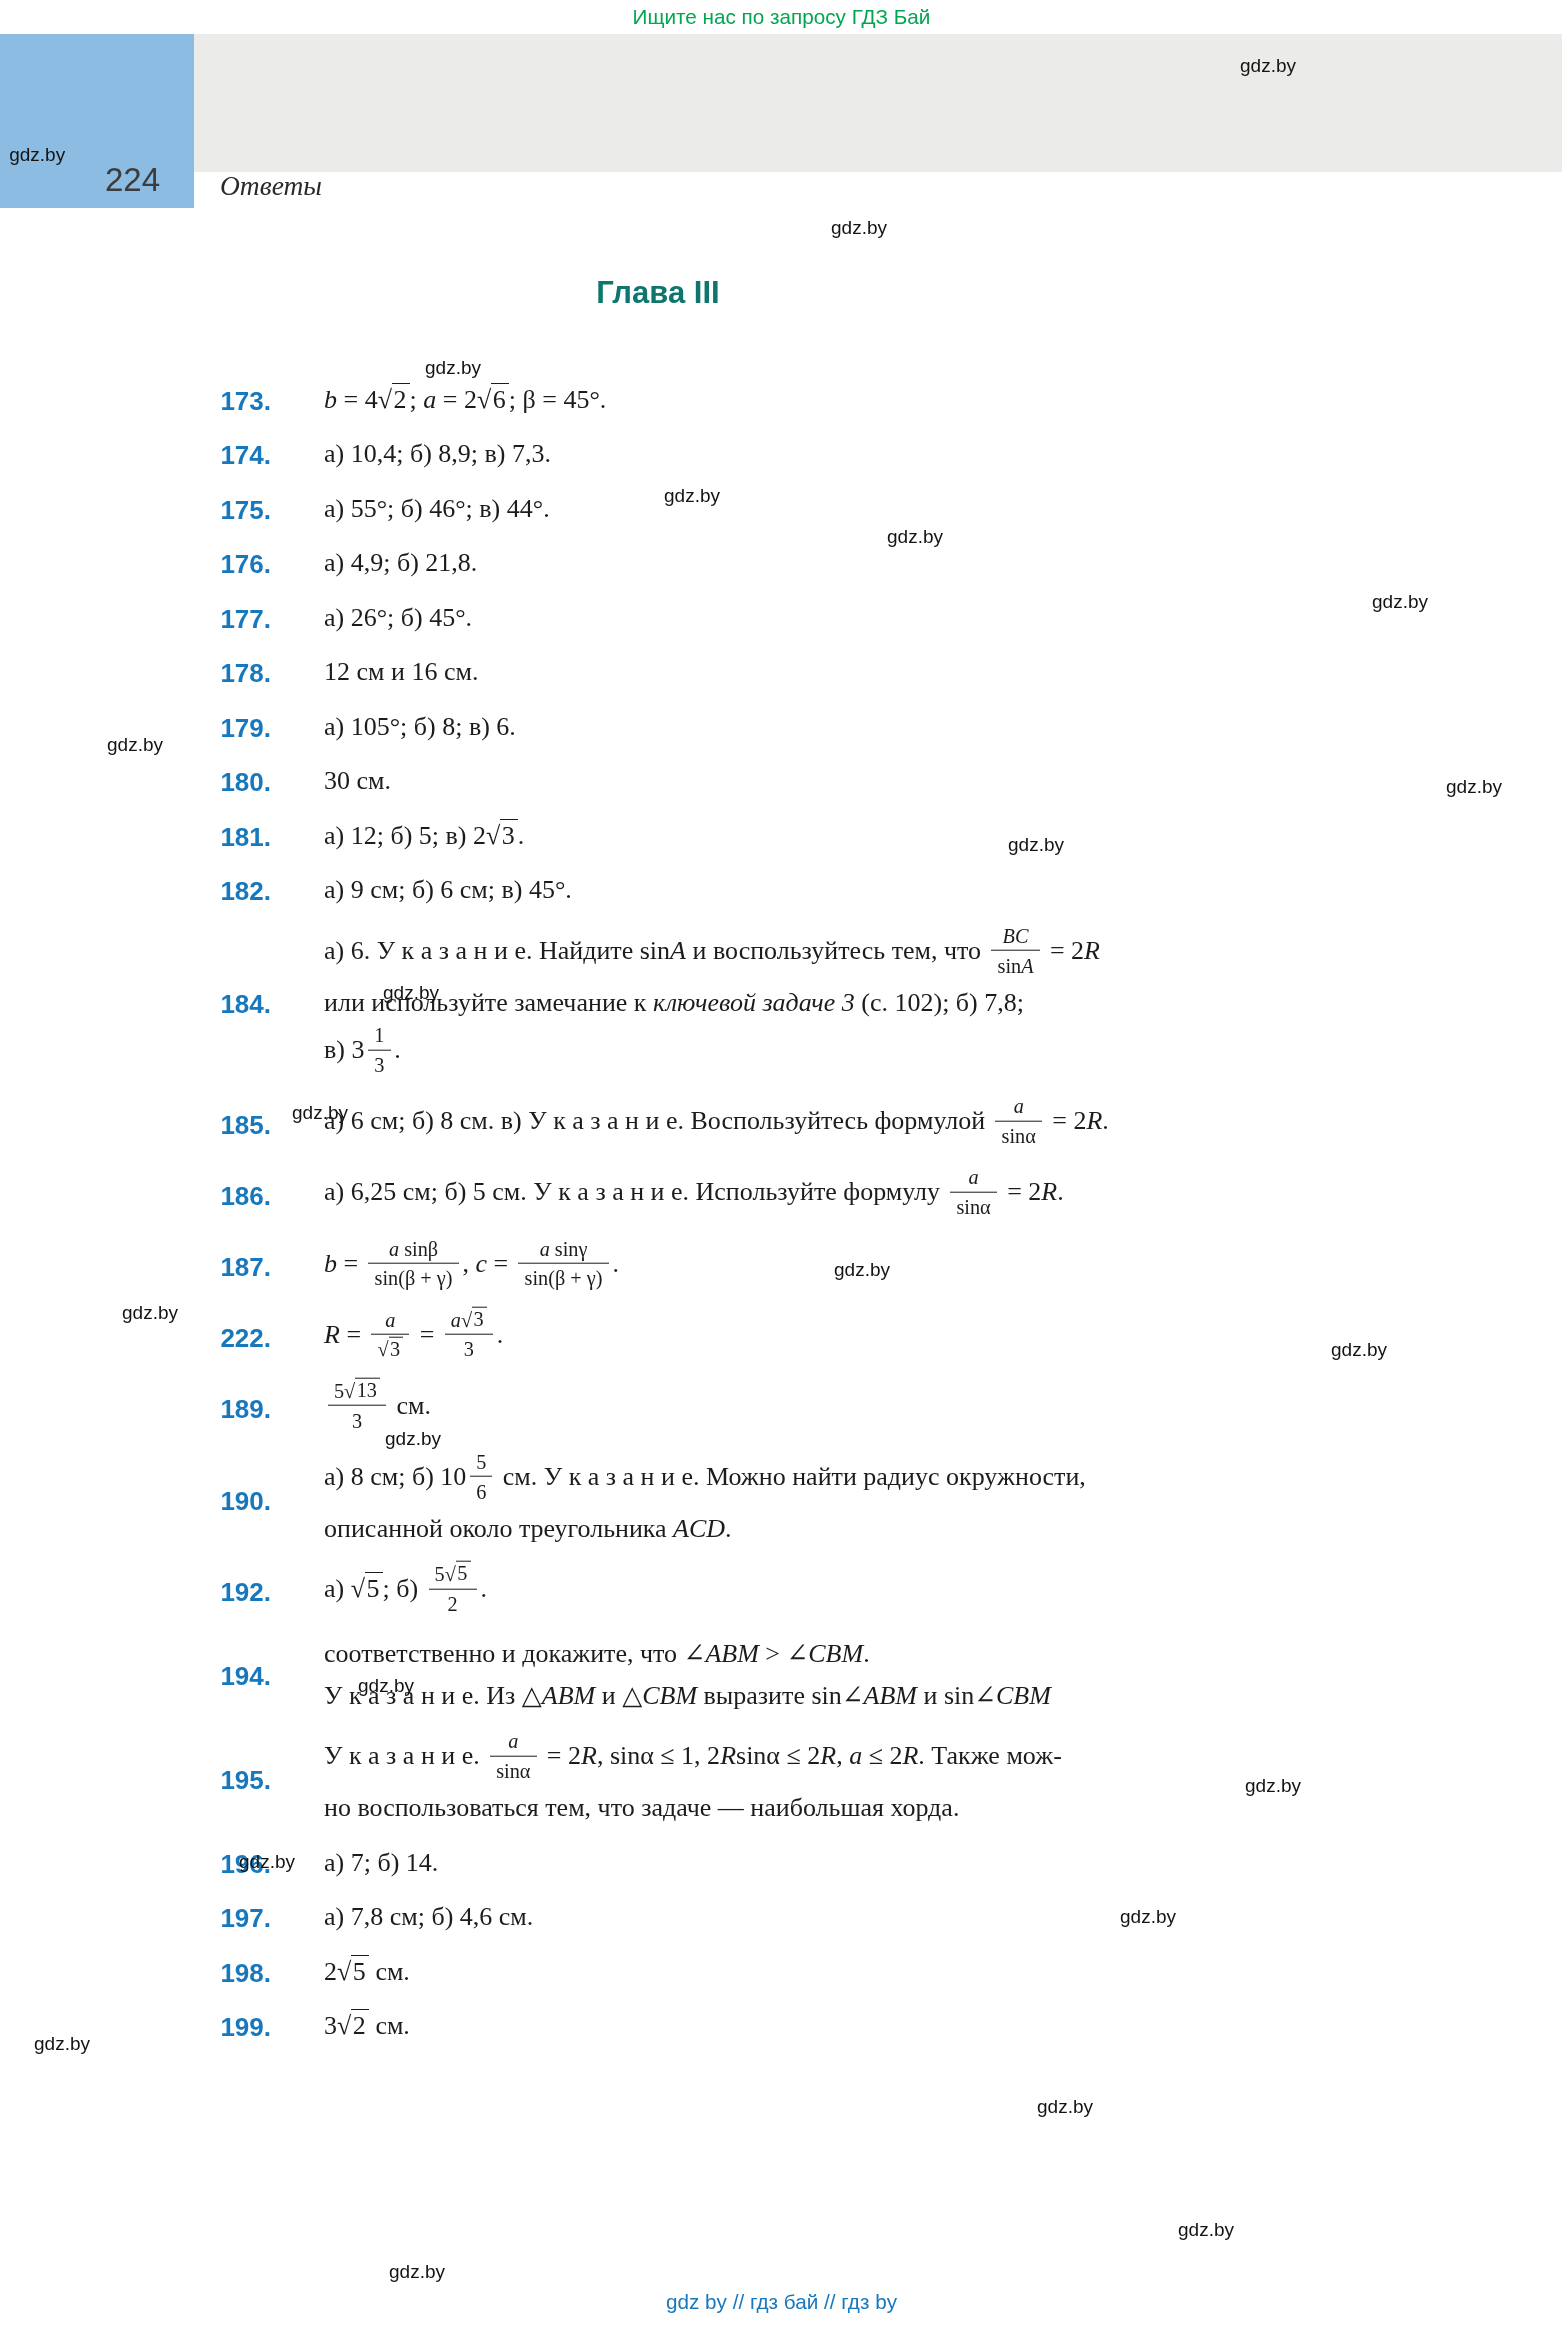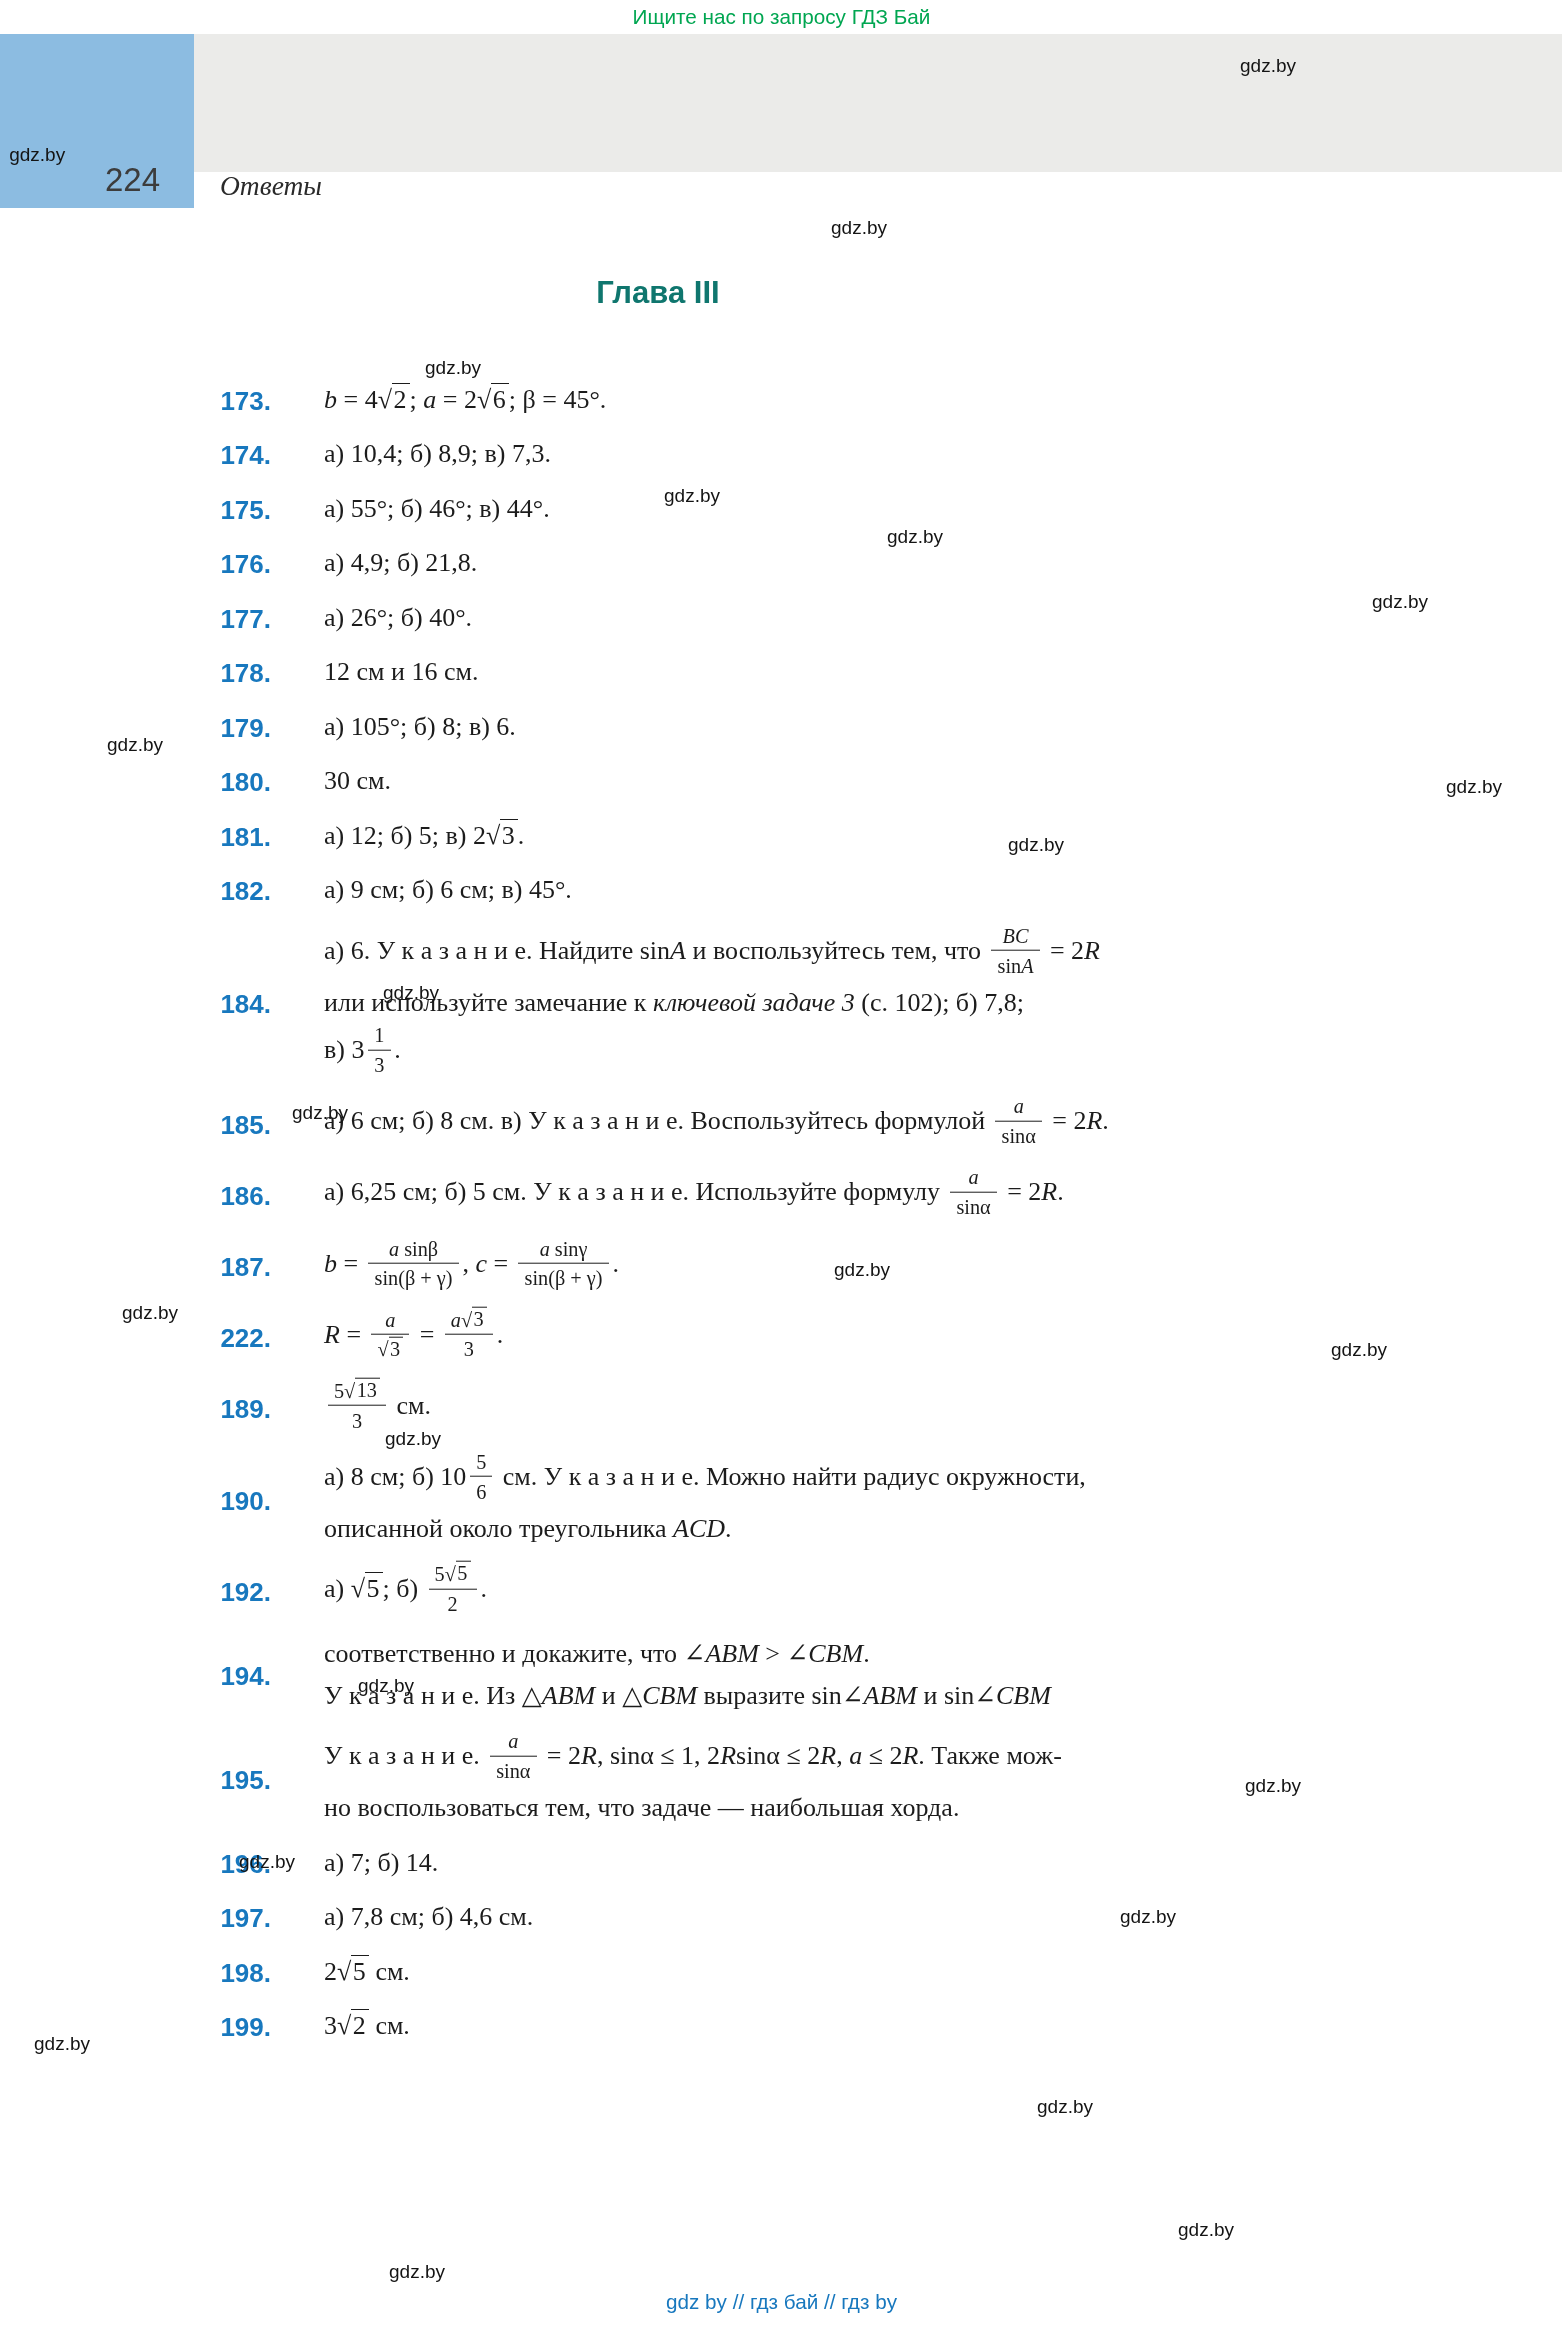--- a/index.html
+++ b/index.html
@@ -85,21 +85,21 @@
       </div>
       <div class="answer-row">
         <div class="answer-num">176.</div>
         <div class="answer-text">
           <div class="answer-line">а) 4,9; б) 21,8.</div>
         </div>
       </div>
       <div class="answer-row">
         <div class="answer-num">177.</div>
         <div class="answer-text">
-          <div class="answer-line">а) 26°; б) 40°.</div>
+          <div class="answer-line">а) 26°; б) 45°.</div>
         </div>
       </div>
       <div class="answer-row">
         <div class="answer-num">178.</div>
         <div class="answer-text">
           <div class="answer-line">12 см и 16 см.</div>
         </div>
       </div>
       <div class="answer-row">
         <div class="answer-num">179.</div>

